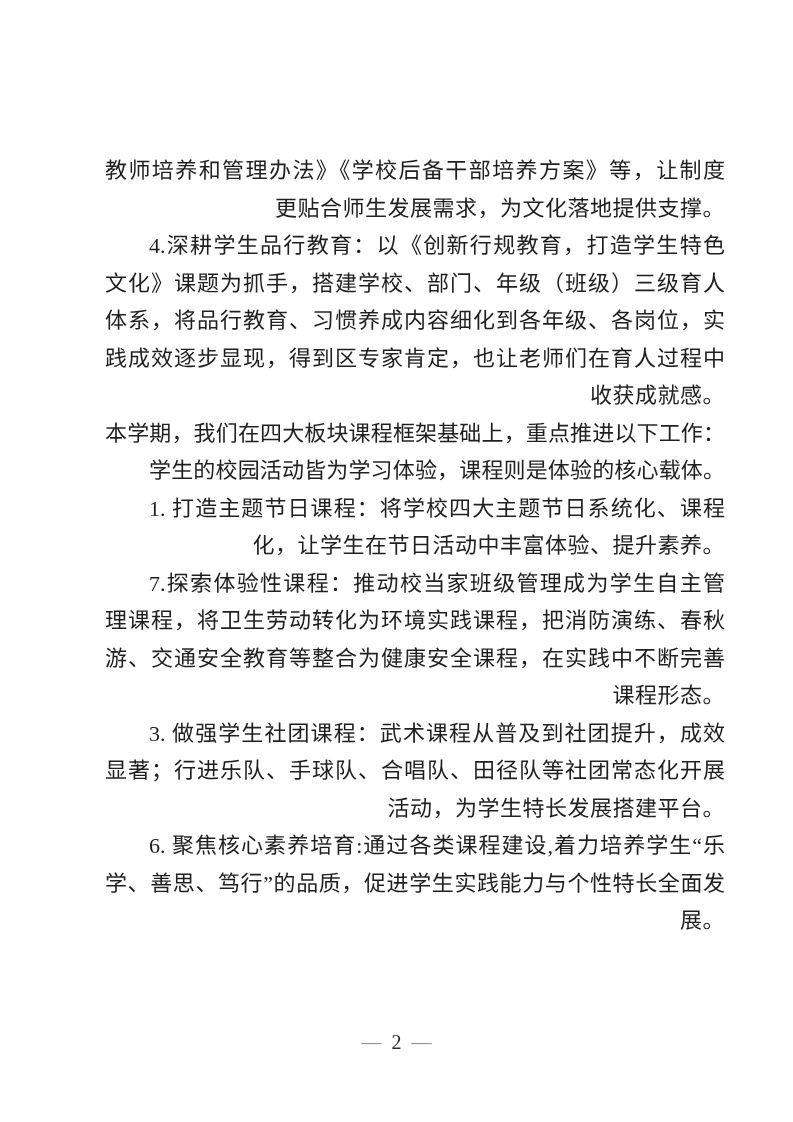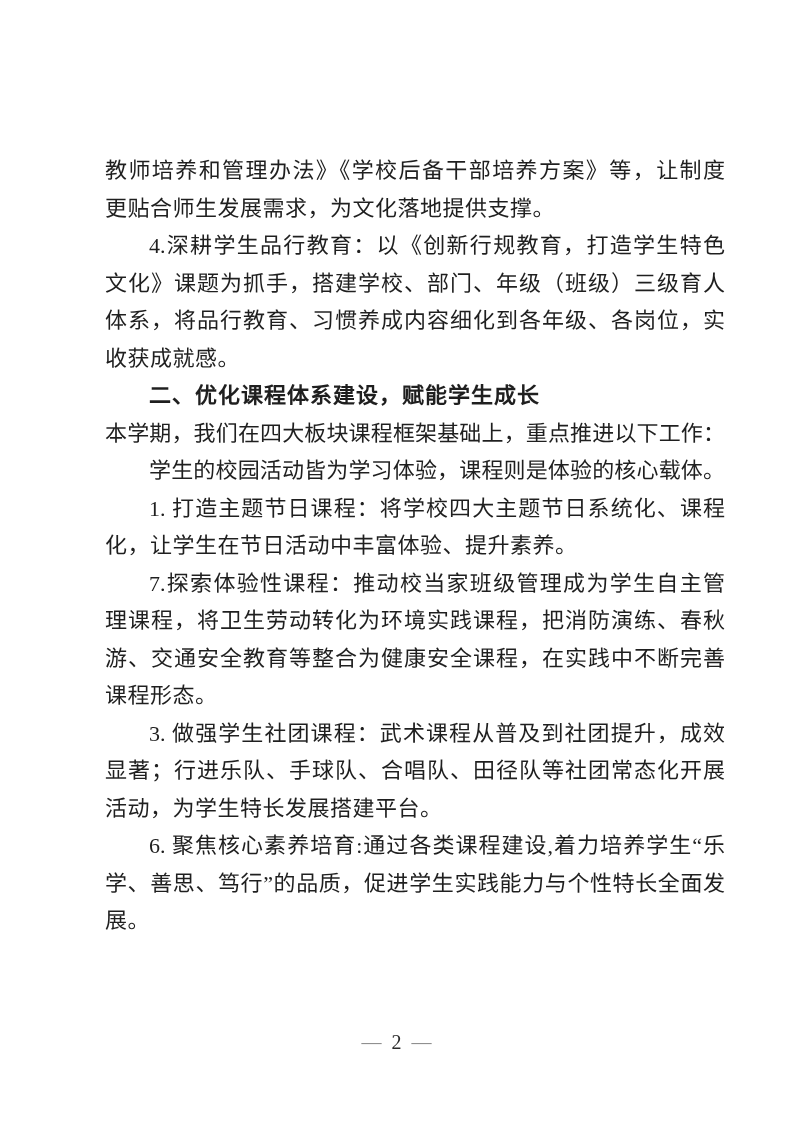--- a/index.html
+++ b/index.html
@@ -24,21 +24,21 @@
   }
   .para {
     margin: 0;
     padding: 0;
   }
   .line {
     font-size: 22px;
     line-height: 37.5px;
     height: 37.5px;
     white-space: nowrap;
-    text-align: left;
+    text-align: right;
     letter-spacing: 0.5px;
   }
   .line.justify {
     white-space: normal;
     text-align: justify;
     text-align-last: justify;
     text-justify: inter-character;
     letter-spacing: 0;
   }
   .line.indent {
@@ -76,24 +76,22 @@
 <div class="page">
   <div class="doc-body">
       <div class="para body">
         <div class="line justify">教师培养和管理办法》《学校后备干部培养方案》等，让制度</div>
         <div class="line">更贴合师生发展需求，为文化落地提供支撑。</div>
       </div>
       <div class="para body">
         <div class="line justify indent">4.深耕学生品行教育：以《创新行规教育，打造学生特色</div>
         <div class="line justify">文化》课题为抓手，搭建学校、部门、年级（班级）三级育人</div>
         <div class="line justify">体系，将品行教育、习惯养成内容细化到各年级、各岗位，实</div>
+        <div class="line justify">践成效逐步显现，得到区专家肯定，也让老师们在育人过程中</div>
         <div class="line">收获成就感。</div>
-      </div>
-      <div class="para heading">
-        <div class="line indent">二、优化课程体系建设，赋能学生成长</div>
       </div>
       <div class="para body">
         <div class="line justify">本学期，我们在四大板块课程框架基础上，重点推进以下工作：</div>
         <div class="line justify indent">学生的校园活动皆为学习体验，课程则是体验的核心载体。</div>
       </div>
       <div class="para body">
         <div class="line justify indent">1. 打造主题节日课程：将学校四大主题节日系统化、课程</div>
         <div class="line">化，让学生在节日活动中丰富体验、提升素养。</div>
       </div>
       <div class="para body">

